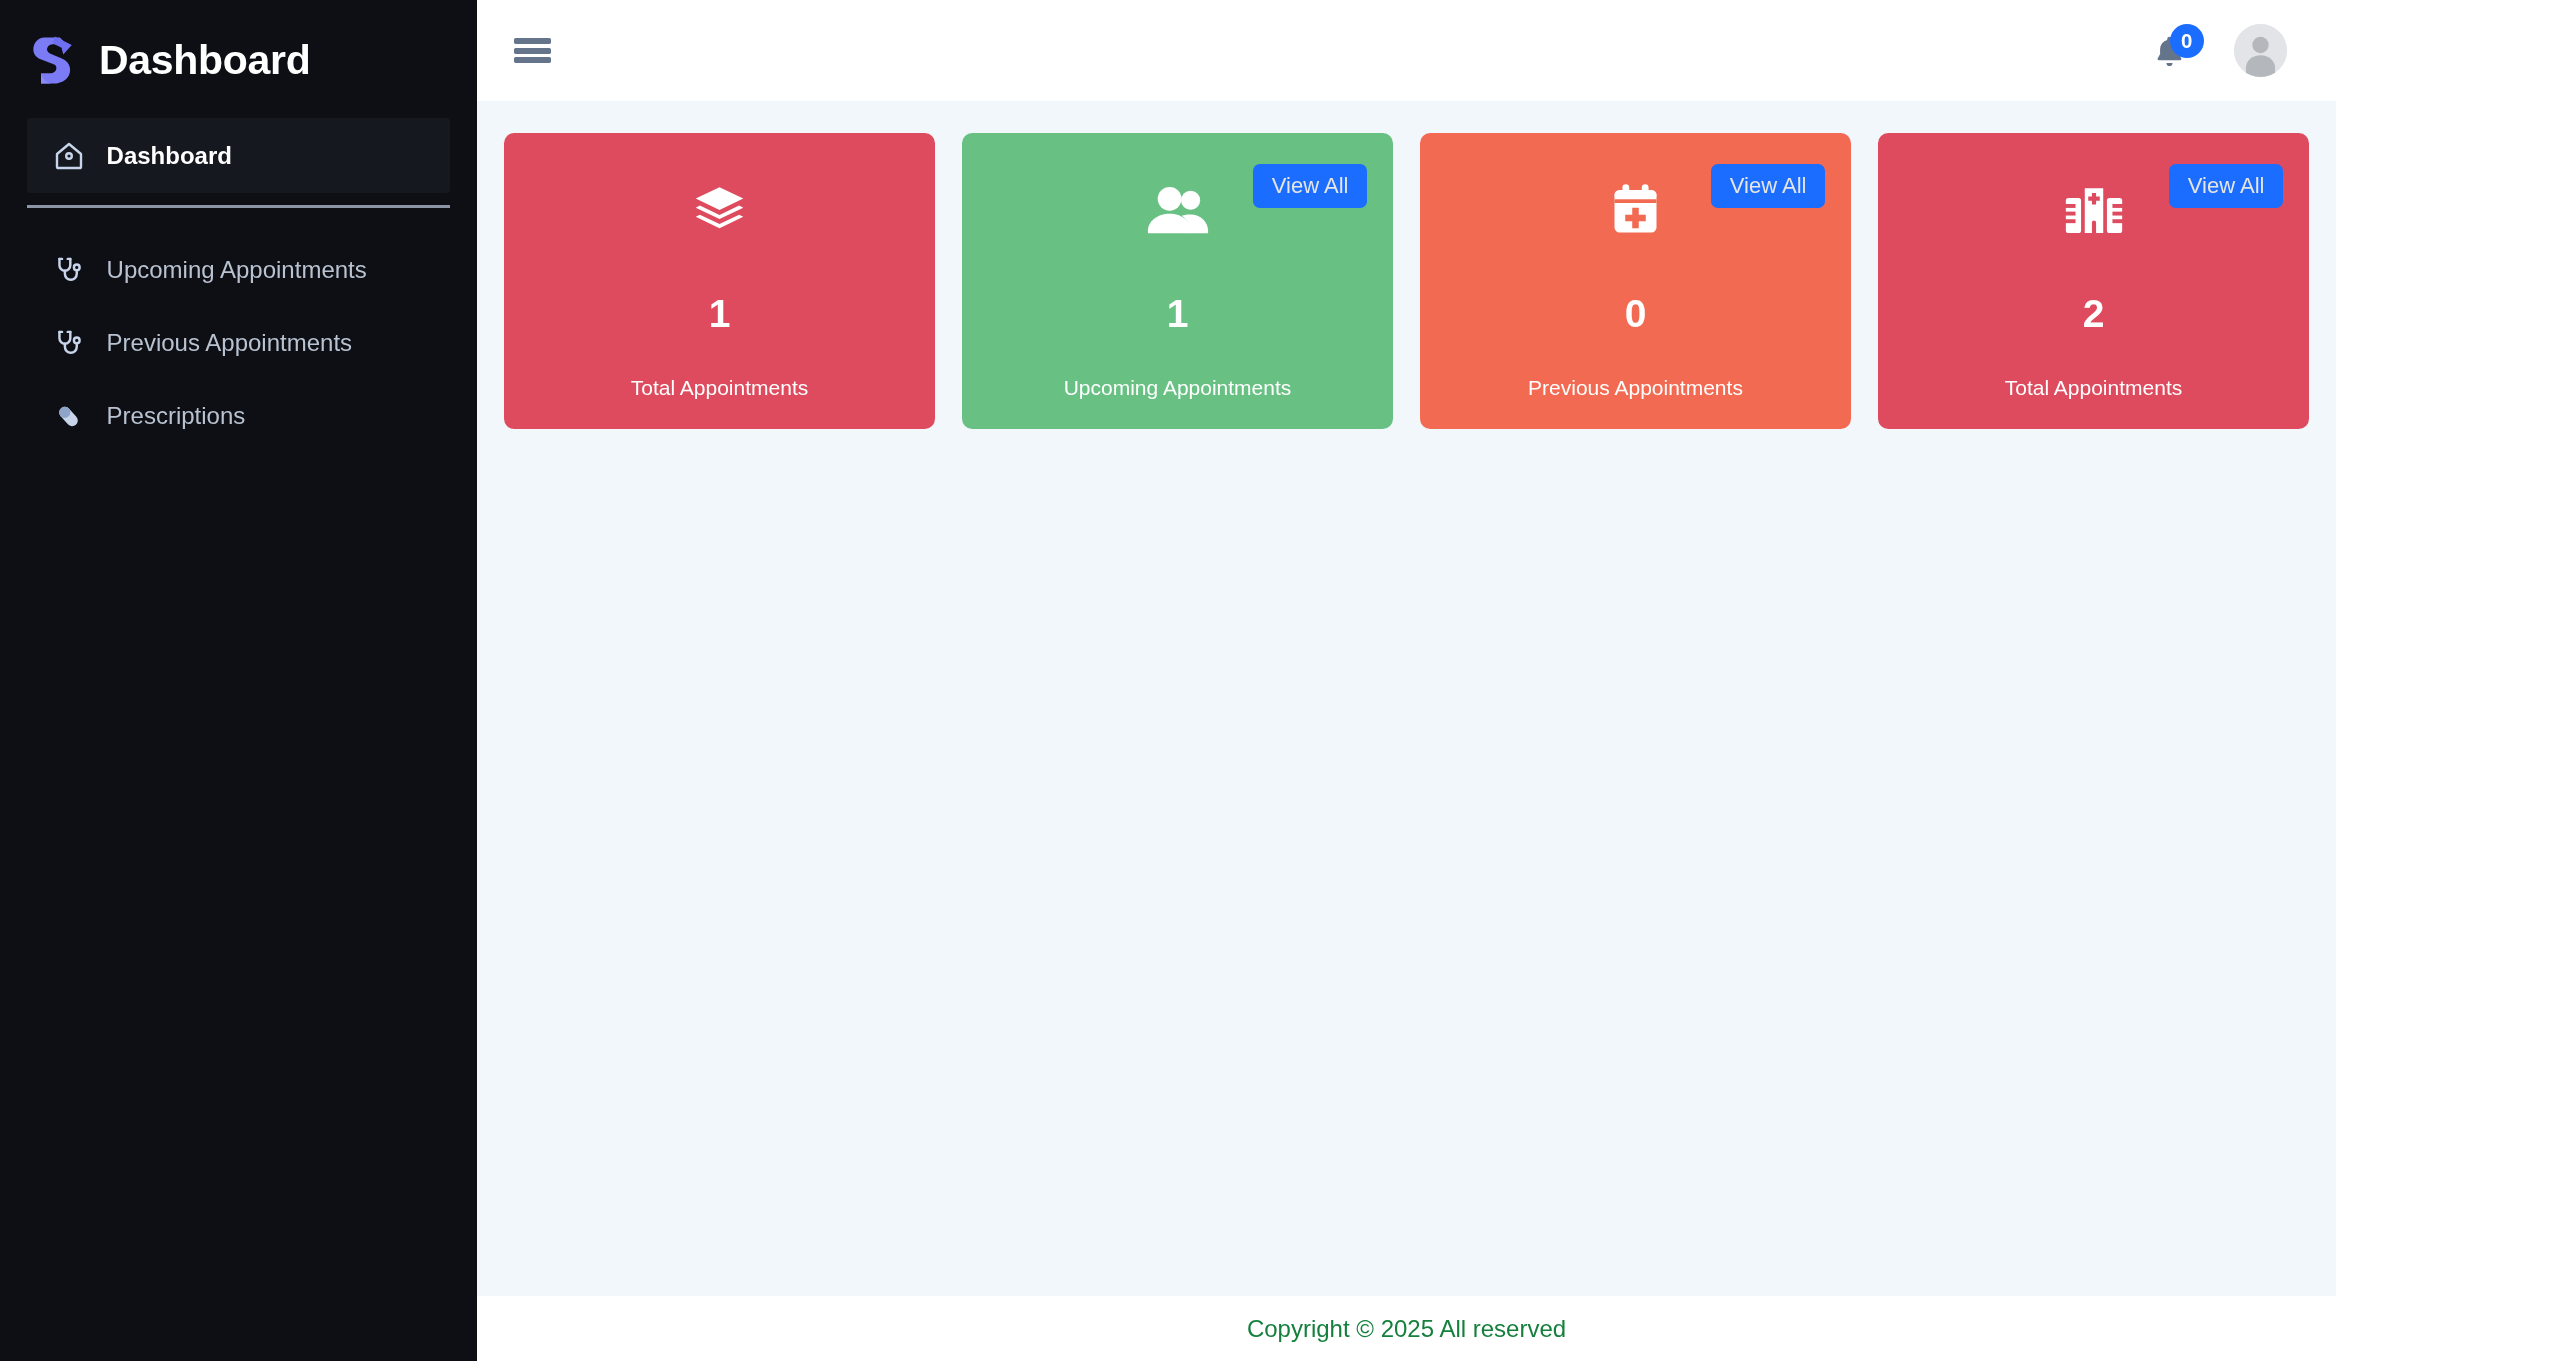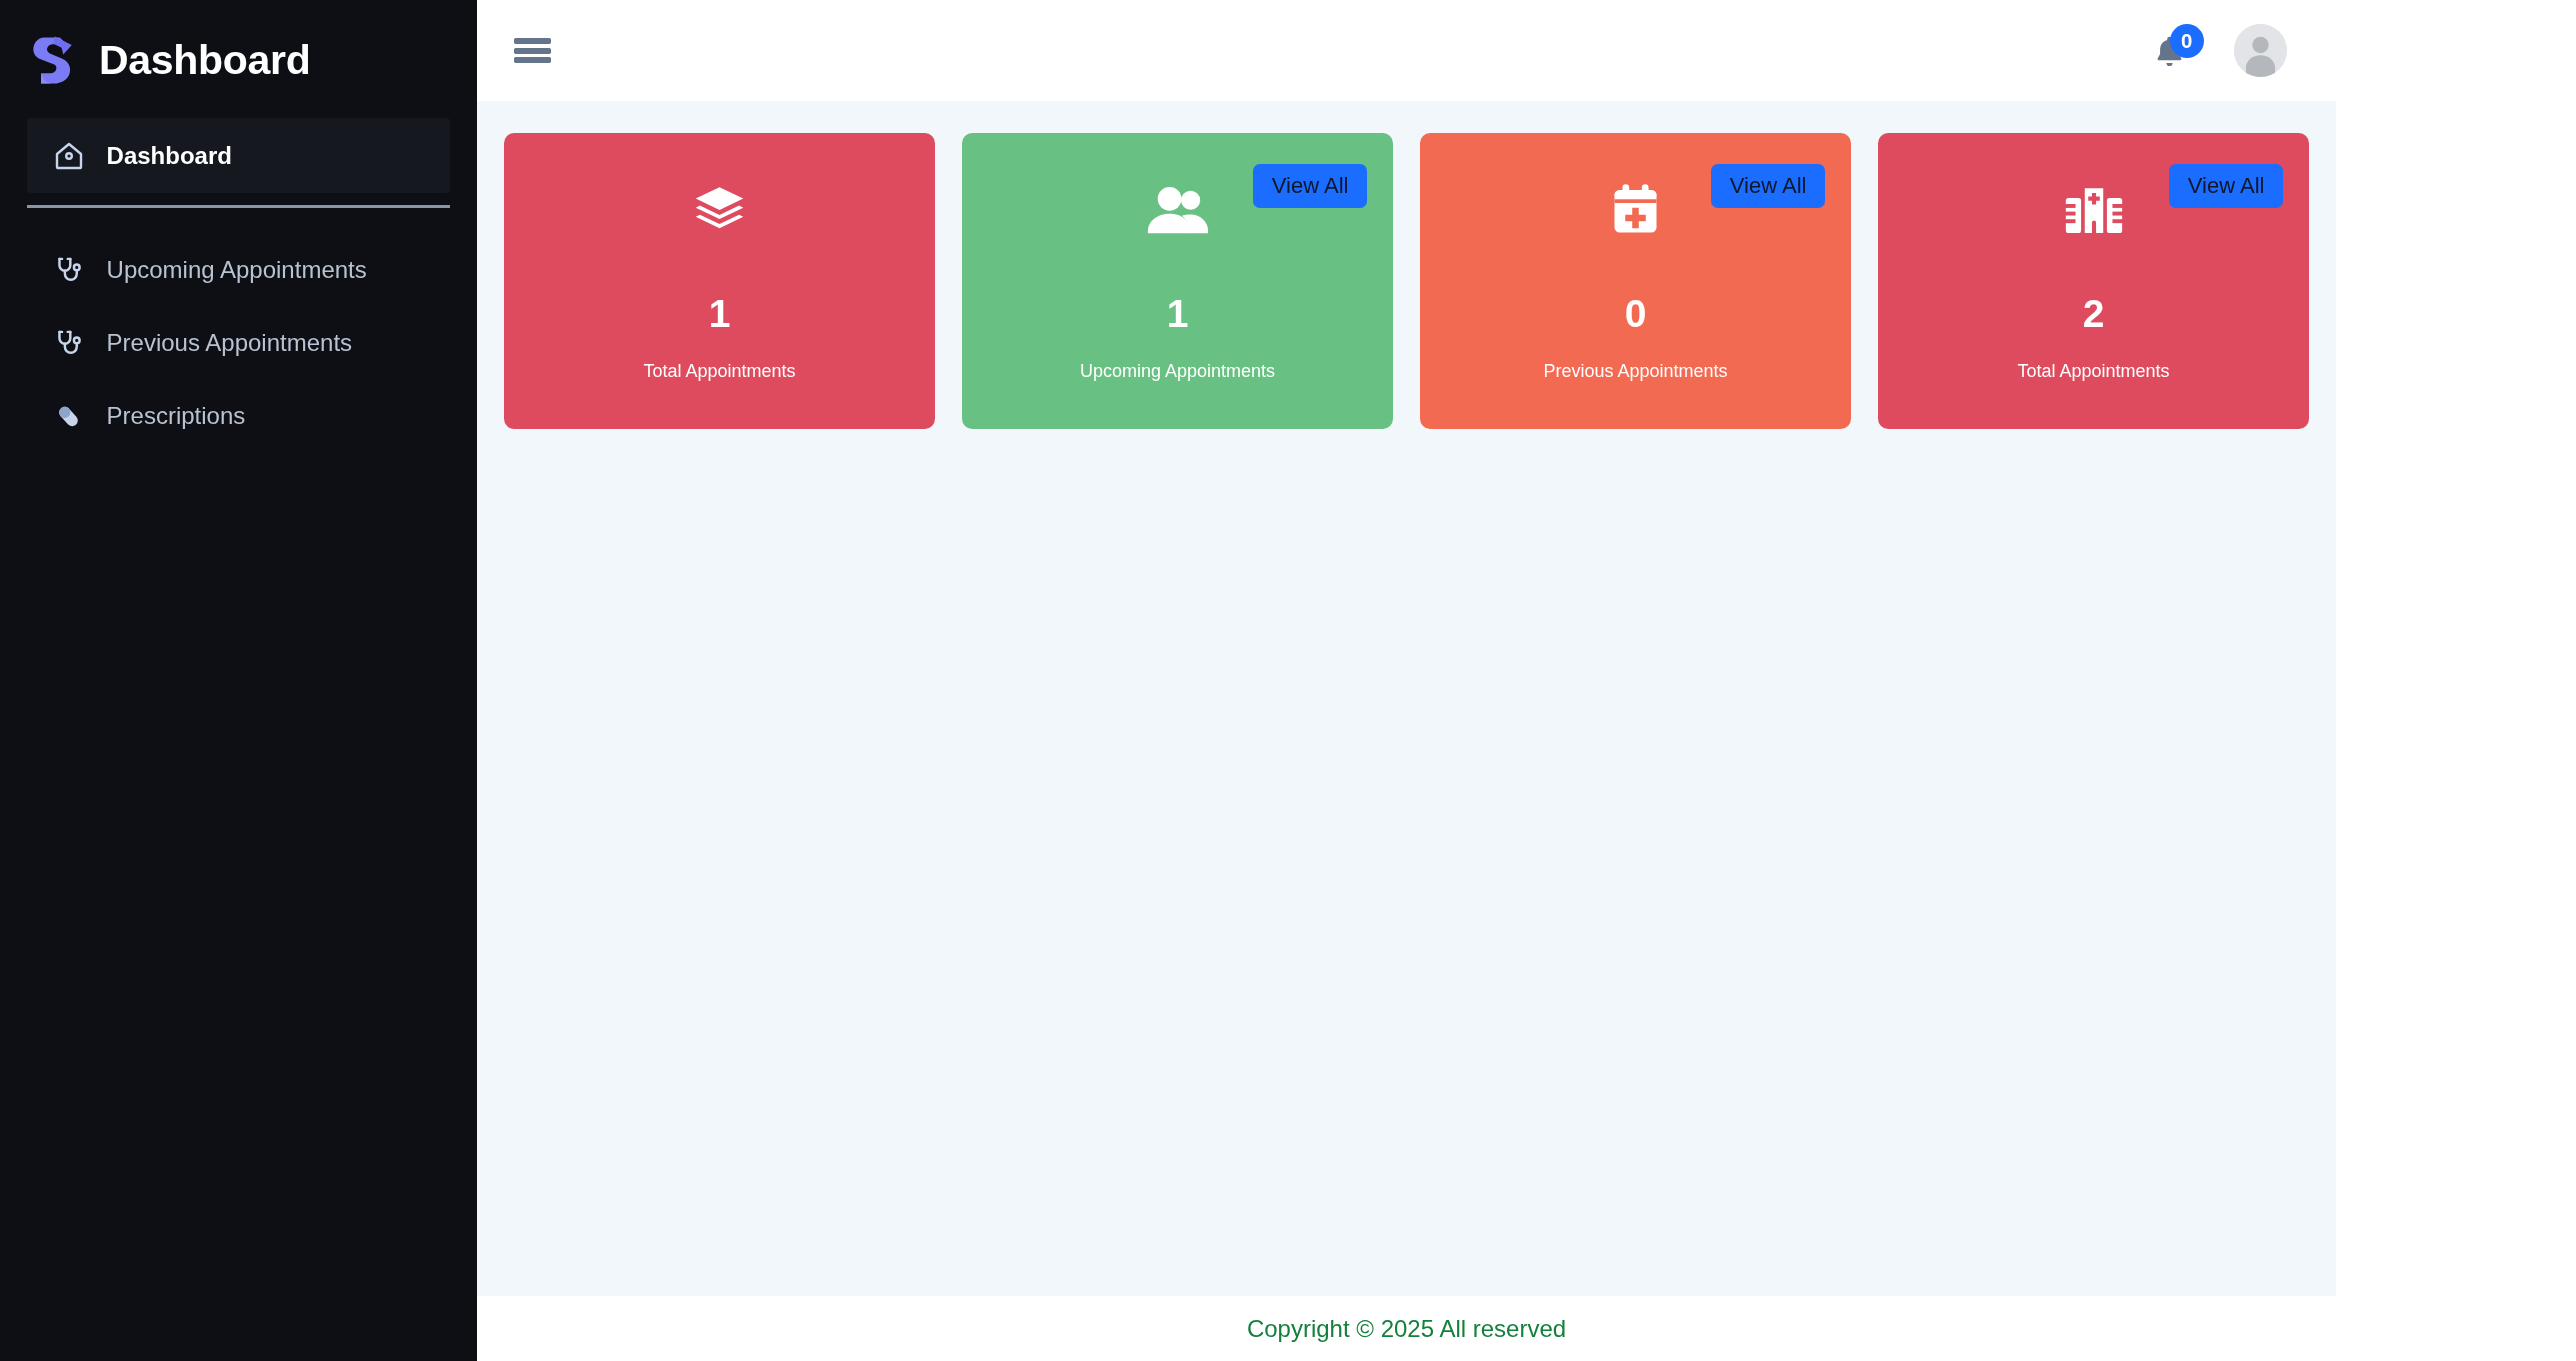--- a/index.html
+++ b/index.html
@@ -191,30 +191,30 @@
     align-items: center;
     justify-content: center;
   }
   .card-value {
     margin-top: 53px;
     font-size: 39px;
     font-weight: bold;
     line-height: 1;
   }
   .card-label {
-    margin-top: 29px;
-    font-size: 18px;
+    margin-top: 44px;
+    font-size: 21px;
     line-height: 1;
   }
   .view-all {
     position: absolute;
     top: 31px;
     right: 25.6px;
     background: #1a6dff;
-    color: #0f172a;
+    color: #e5e5e5;
     border: none;
     border-radius: 6.8px;
     font-size: 22px;
     font-family: "Liberation Sans", sans-serif;
     padding: 11px 19px;
     cursor: pointer;
     line-height: 1;
   }
 
   

